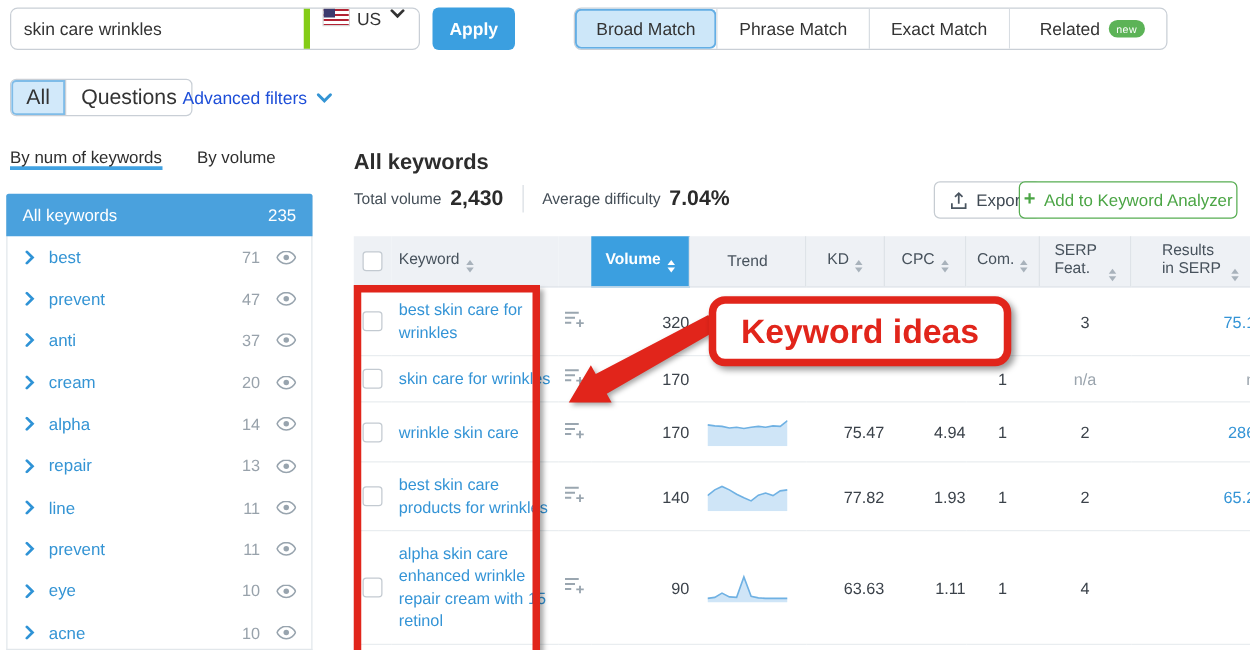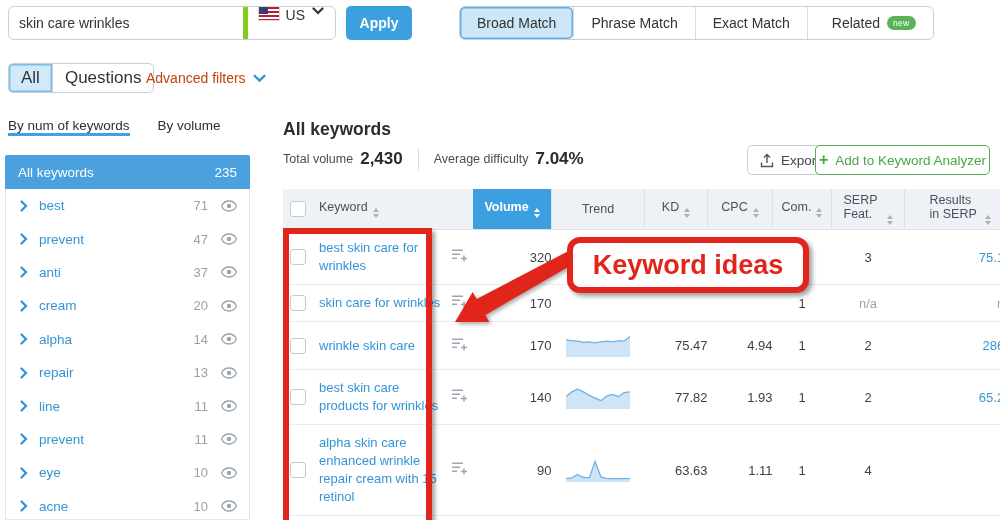--- a/index.html
+++ b/index.html
@@ -33,21 +33,21 @@
   .mtab.active{background:#cde7f9;box-shadow:inset 0 0 0 1.5px #64aee4;border-radius:5px;}
   .newbadge{background:#5cb357;color:#fff;font-size:8.5px;line-height:1;
     padding:3px 6px 2px;border-radius:8px;margin-left:7px;letter-spacing:.3px;}
   
   .filtergrp{position:absolute;left:8px;top:63px;height:30px;display:flex;
     border:1px solid #c9cfd6;border-radius:5px;background:#fff;box-sizing:border-box;}
   .fbtn{display:flex;align-items:center;padding:0 12px;font-size:17px;color:#333;cursor:pointer;}
   .fbtn.active{background:#d2e9fa;box-shadow:inset 0 0 0 1.5px #7fbce8;border-radius:4px 0 0 4px;}
   .fbtn + .fbtn{border-left:1px solid #c9cfd6;}
   .advfilters{position:absolute;left:146px;top:70px;display:flex;align-items:center;gap:7px;
-    color:#c2410c;font-size:14px;cursor:pointer;}
+    color:#1d4ed8;font-size:14px;cursor:pointer;}
   
   .sbtabs{position:absolute;left:8px;top:118px;display:flex;gap:28px;font-size:13.5px;color:#2e2e2e;}
   .sbtab{cursor:pointer;}
   .sbtab.active{border-bottom:3px solid #41a2e2;}
   .sbpanel{position:absolute;left:5px;top:156px;width:245px;height:364px;
     border:1px solid #e2e7eb;border-top:none;box-sizing:border-box;background:#fff;}
   .sbheader{height:34px;background:#4aa1dd;color:#fff;display:flex;align-items:center;
     justify-content:space-between;padding:0 13px;font-size:13.5px;cursor:pointer;
     margin:-1px -1px 0;border-radius:2px 2px 0 0;}
   .sbitem{display:flex;align-items:center;height:33.4px;padding:0 12px 0 14px;cursor:pointer;}

